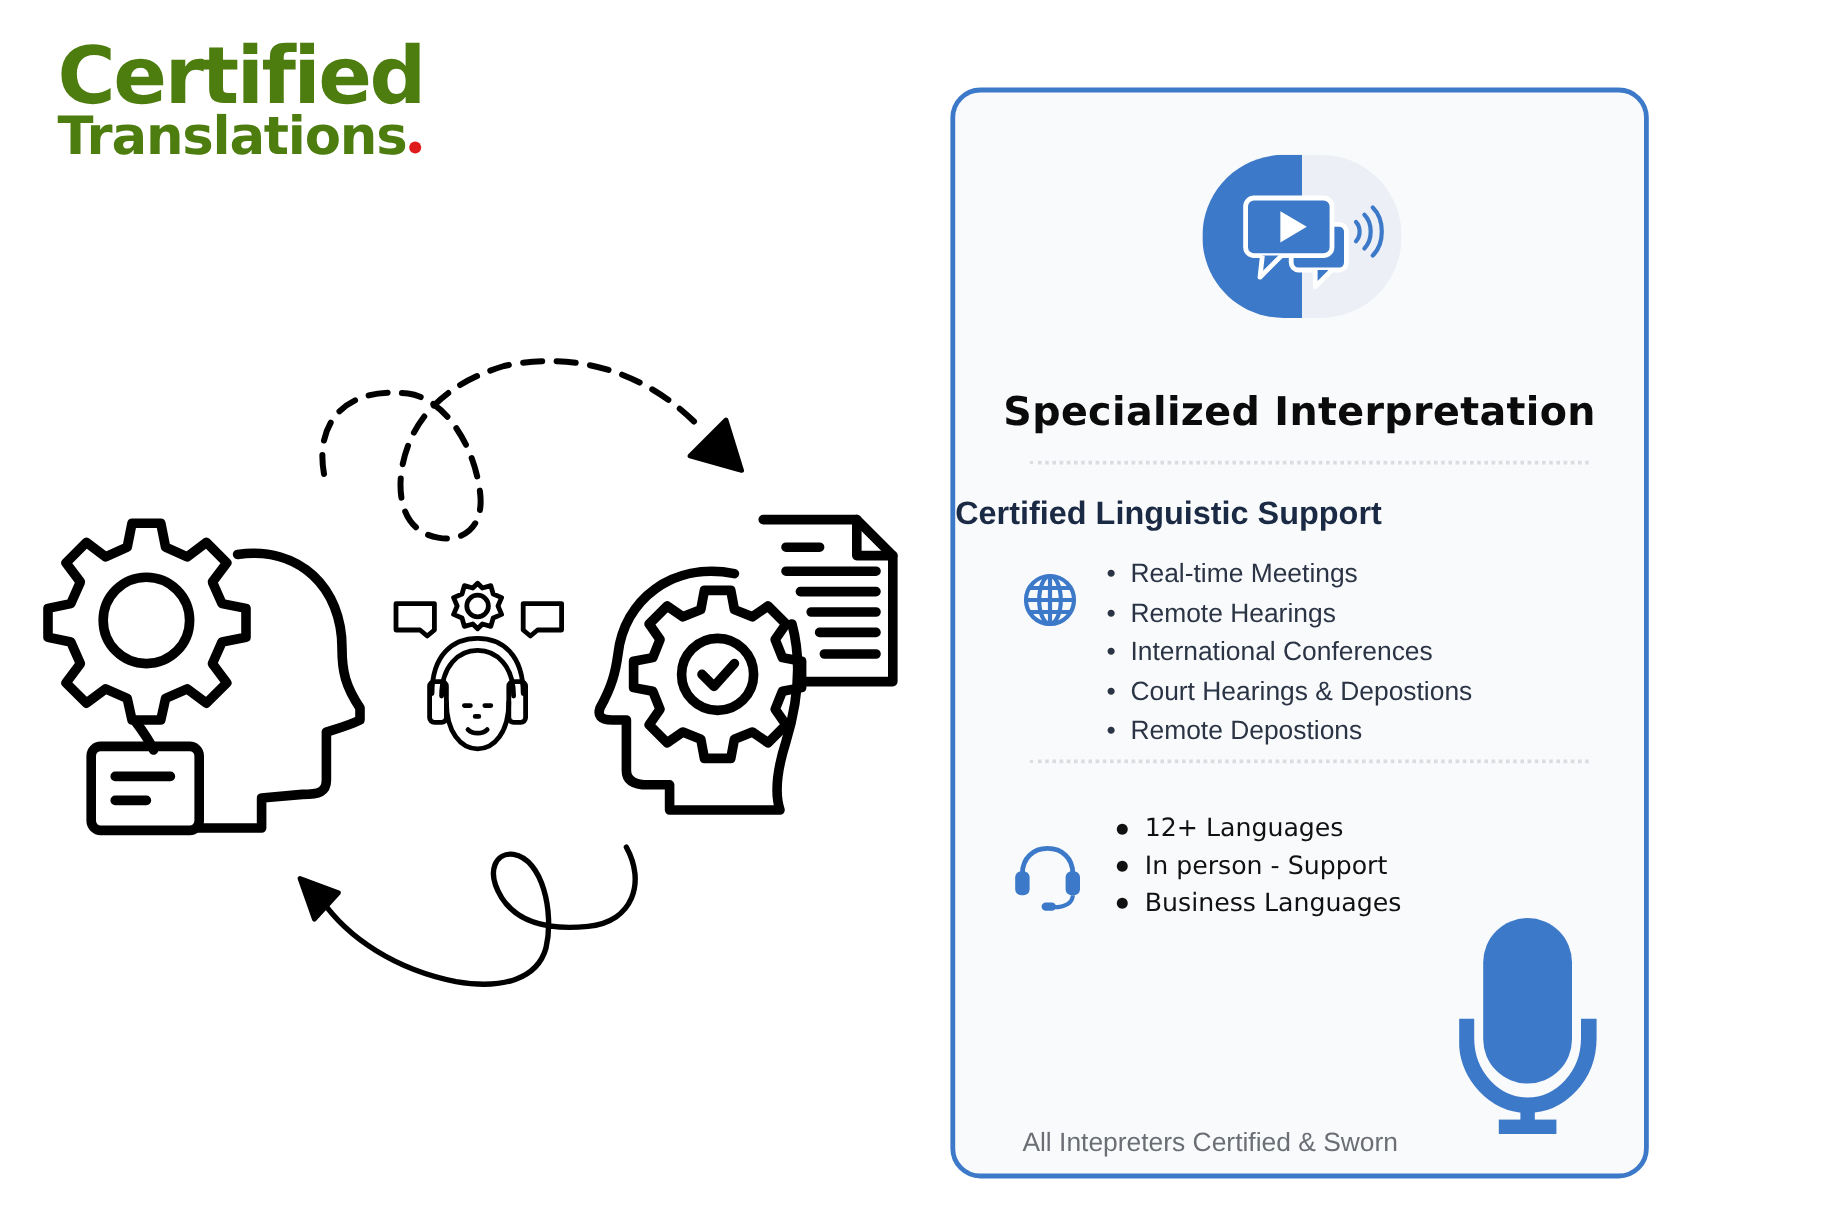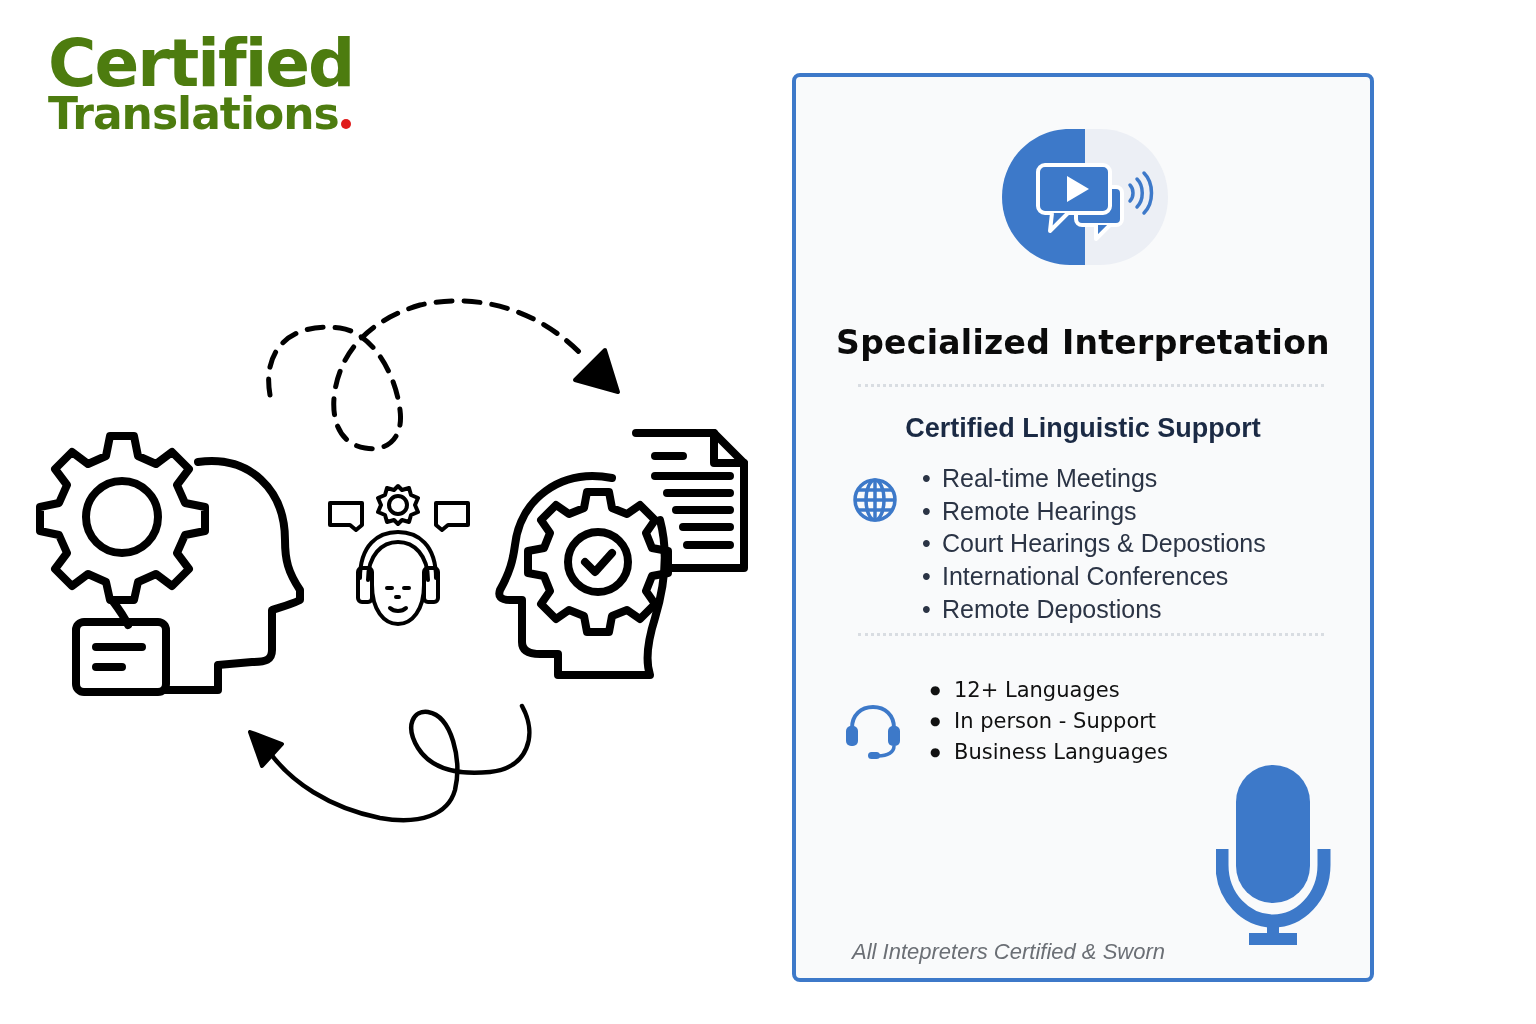--- a/index.html
+++ b/index.html
@@ -2,35 +2,35 @@
 <html><head>
 <meta charset="utf-8">
 <style>
   html, body { margin: 0; padding: 0; }
   body { width: 1536px; height: 1024px; background: #ffffff; position: relative; overflow: hidden; font-family: "Liberation Sans", sans-serif; }
   .logo { position: absolute; left: 48px; top: 28px; color: #4d7c0f; }
   .logo-line1 { font-family: "DejaVu Sans", sans-serif; font-weight: 700; font-size: 66px; letter-spacing: -2px; line-height: 72px; }
   .logo-line2 { font-family: "DejaVu Sans", sans-serif; font-weight: 700; font-size: 44px; letter-spacing: -1px; line-height: 44px; margin-top: -8px; }
   .logo-dot { display: inline-block; width: 10px; height: 10px; border-radius: 50%; background: #e01b1b; margin-left: 2px; }
   .illus { position: absolute; left: 0; top: 0; width: 780px; height: 1024px; }
-  .card { position: absolute; left: 792px; top: 73px; width: 574px; height: 901px; border: 4px solid #3d79c9; border-radius: 8px; background: #f9fafb; box-sizing: content-box; }
+  .card { position: absolute; left: 792px; top: 73px; width: 574px; height: 901px; border: 4px solid #3d79c9; border-radius: 25px; background: #f9fafb; box-sizing: content-box; }
   .card-icon { position: absolute; left: 206px; top: 52px; width: 166px; height: 136px; }
   .card-title { position: absolute; left: 0; width: 100%; top: 246px; text-align: center; font-family: "DejaVu Sans", sans-serif; font-weight: 700; font-size: 33px; color: #0b0b0b; letter-spacing: 0.3px; }
   .divider { position: absolute; left: 62px; right: 46px; height: 0; border-top: 3px dotted #d9dde2; }
-  .sub-title { position: absolute; left: 0; width: 100%; top: 336px; text-align: center; font-family: "Liberation Sans", sans-serif; font-weight: 700; font-size: 27px; color: #1b2a44; }
+  .sub-title { position: absolute; left: 0; width: 100%; top: 336px; font-family: "Liberation Sans", sans-serif; font-weight: 700; font-size: 27px; color: #1b2a44; }
   .globe { position: absolute; left: 56px; top: 400px; width: 46px; height: 46px; }
   .list1 { position: absolute; left: 126px; top: 385px; margin: 0; padding: 0; list-style: none; }
-  .list1 li { font-family: "Liberation Sans", sans-serif; font-size: 25px; color: #2b3445; line-height: 32.7px; }
+  .list1 li { font-family: "Liberation Sans", sans-serif; font-size: 22px; color: #2b3445; line-height: 32.7px; }
   .list1 li::before { content: "•"; display: inline-block; width: 20px; color: #2b3445; }
   .headset { position: absolute; left: 48px; top: 625px; width: 58px; height: 58px; }
   .list2 { position: absolute; left: 134px; top: 598px; margin: 0; padding: 0; list-style: none; }
   .list2 li { font-family: "DejaVu Sans", sans-serif; font-weight: 400; font-size: 21px; color: #111; line-height: 31px; }
   .list2 li::before { content: "●"; display: inline-block; width: 24px; font-size: 12px; vertical-align: 3px; }
   .mic { position: absolute; left: 420px; top: 688px; width: 120px; height: 184px; }
-  .footer-note { position: absolute; left: 56px; top: 862px; font-family: "Liberation Sans", sans-serif; font-size: 22px; color: #6b6f75; font-style: italic; }
+  .footer-note { position: absolute; left: 56px; top: 862px; font-family: "Liberation Sans", sans-serif; font-size: 22px; color: #6b6f75; }
 </style>
 </head>
 <body>
 
 <div class="logo">
   <div class="logo-line1">Certified</div>
   <div class="logo-line2"><span>Translations</span><span class="logo-dot"></span></div>
 </div>
 
 <svg class="illus" viewBox="0 0 780 1024" fill="none" stroke="#000" stroke-linecap="round" stroke-linejoin="round">
@@ -99,22 +99,22 @@
 
   <svg class="globe" viewBox="0 0 46 46" fill="none" stroke="#3d79c9" stroke-width="3.5">
     <circle cx="23" cy="23" r="20"></circle>
     <ellipse cx="23" cy="23" rx="9" ry="20"></ellipse>
     <path d="M23 3 L23 43 M3 23 L43 23 M6 13 L40 13 M6 33 L40 33"></path>
   </svg>
 
   <ul class="list1">
     <li>Real-time Meetings</li>
     <li>Remote Hearings</li>
+    <li>International Conferences</li>
     <li>Court Hearings &amp; Depostions</li>
-    <li>International Conferences</li>
     <li>Remote Depostions</li>
   </ul>
 
   <div class="divider" style="top:556px;"></div>
 
   <svg class="headset" viewBox="0 0 58 58" fill="none">
     <path d="M8 34 L8 26 C8 13 17 5 29 5 C41 5 50 13 50 26 L50 34" stroke="#3d79c9" stroke-width="4"></path>
     <rect x="2" y="24" width="12" height="20" rx="5" fill="#3d79c9"></rect>
     <rect x="44" y="24" width="12" height="20" rx="5" fill="#3d79c9"></rect>
     <path d="M50 44 C50 50 44 54 34 54" stroke="#3d79c9" stroke-width="3.5"></path>

